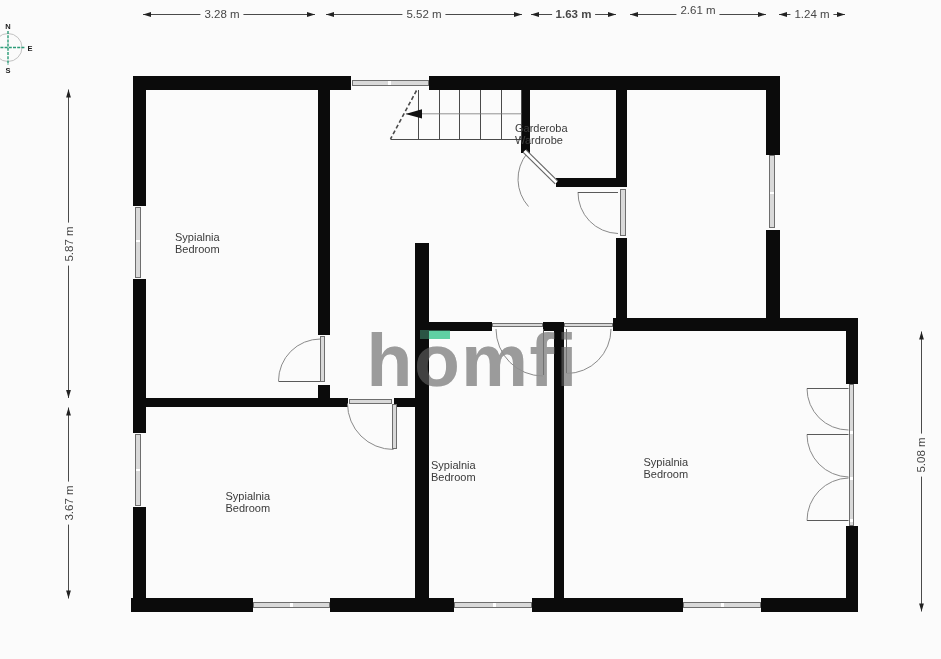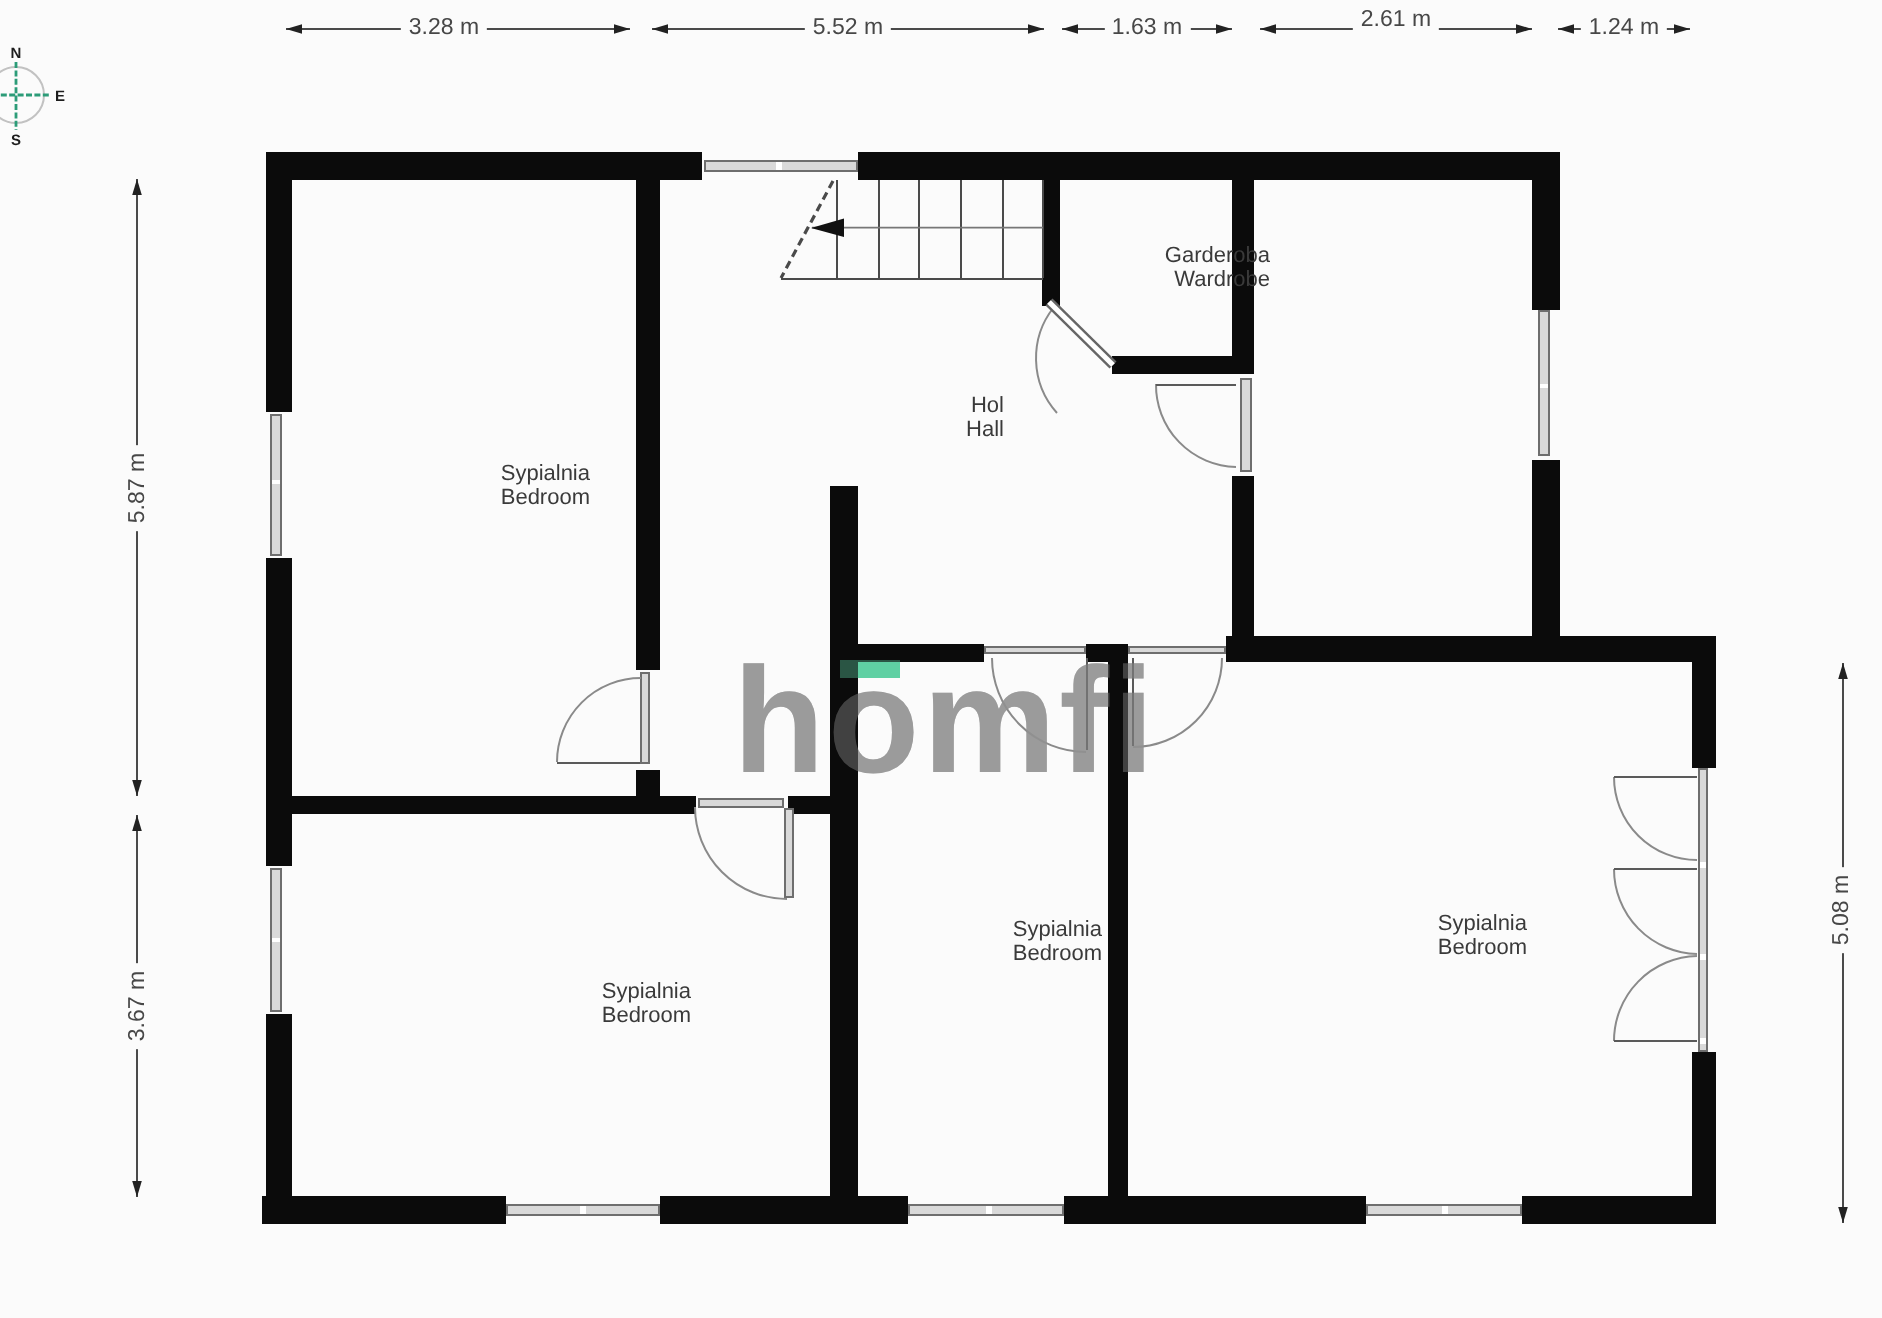--- a/index.html
+++ b/index.html
@@ -2,21 +2,21 @@
 <html><head>
 <meta charset="utf-8">
 <style>
   html,body{margin:0;padding:0;background:#fbfbfb;-webkit-font-smoothing:antialiased;}
   #page{position:relative;width:941px;height:659px;background:#fbfbfb;overflow:hidden;
         font-family:"Liberation Sans", sans-serif;}
   .wall{position:absolute;background:#0b0b0b;z-index:2;}
   .win{position:absolute;background:#d9d9d9;border:1px solid #6e6e6e;box-sizing:border-box;z-index:2;}
   .wdiv{position:absolute;background:#ffffff;z-index:2;}
   svg.ovl{position:absolute;left:0;top:0;z-index:2;}
-  .lbl{position:absolute;color:#3a3a3a;font-size:11px;line-height:12.4px;text-align:right;z-index:4;width:120px;}
+  .lbl{position:absolute;color:#3a3a3a;font-size:11px;line-height:12.4px;text-align:left;z-index:4;width:120px;}
   .dim{position:absolute;color:#474747;font-size:11.5px;background:#fbfbfb;padding:0 4px;z-index:4;white-space:nowrap;}
   .wmu{position:absolute;z-index:1;color:#9b9b9b;font-weight:bold;white-space:nowrap;}
   .wmo{position:absolute;z-index:3;color:rgba(155,155,155,0.38);font-weight:bold;white-space:nowrap;}
   .gru{position:absolute;z-index:1;background:#5fd0a4;}
   .gro{position:absolute;z-index:3;background:rgba(95,208,164,0.38);}
 </style>
 </head>
 <body>
 <div id="page">
 
@@ -158,28 +158,27 @@
       <text x="8" y="29">N</text>
       <text x="30" y="50.5">E</text>
       <text x="8" y="72.5">S</text>
     </g>
   </svg>
 
   <div class="wmo" id="wm2" style="left:366.5px;top:317px;font-size:75px;letter-spacing:1.6px;">homfi</div>
   <div class="gro" style="left:419.5px;top:330px;width:30px;height:8.5px;"></div>
 
   <div class="lbl" style="left:175px;top:231px;">Sypialnia<br>Bedroom</div>
-  <div class="lbl" style="left:382px;top:197px;">Hol<br>Hall</div>
   <div class="lbl" style="left:515px;top:121.5px;">Garderoba<br>Wardrobe</div>
   <div class="lbl" style="left:225.5px;top:490px;">Sypialnia<br>Bedroom</div>
   <div class="lbl" style="left:431px;top:458.5px;">Sypialnia<br>Bedroom</div>
   <div class="lbl" style="left:643.5px;top:455.5px;">Sypialnia<br>Bedroom</div>
 
   <div class="dim" style="left:222px;top:13.5px;transform:translate(-50%,-50%);">3.28 m</div>
   <div class="dim" style="left:424px;top:13.5px;transform:translate(-50%,-50%);">5.52 m</div>
-  <div class="dim" style="left:573.5px;top:13.5px;transform:translate(-50%,-50%);">1.63 m</div>
+  <div class="dim" style="left:573.5px;top:13.5px;transform:translate(-50%,-50%);font-weight:bold;">1.63 m</div>
   <div class="dim" style="left:698px;top:10px;transform:translate(-50%,-50%);">2.61 m</div>
   <div class="dim" style="left:812px;top:13.5px;transform:translate(-50%,-50%);">1.24 m</div>
   <div class="dim" style="left:68.5px;top:243.5px;transform:translate(-50%,-50%) rotate(-90deg);">5.87 m</div>
   <div class="dim" style="left:68.5px;top:503px;transform:translate(-50%,-50%) rotate(-90deg);">3.67 m</div>
   <div class="dim" style="left:921px;top:455px;transform:translate(-50%,-50%) rotate(-90deg);">5.08 m</div>
 
 </div>
 
 </body></html>

